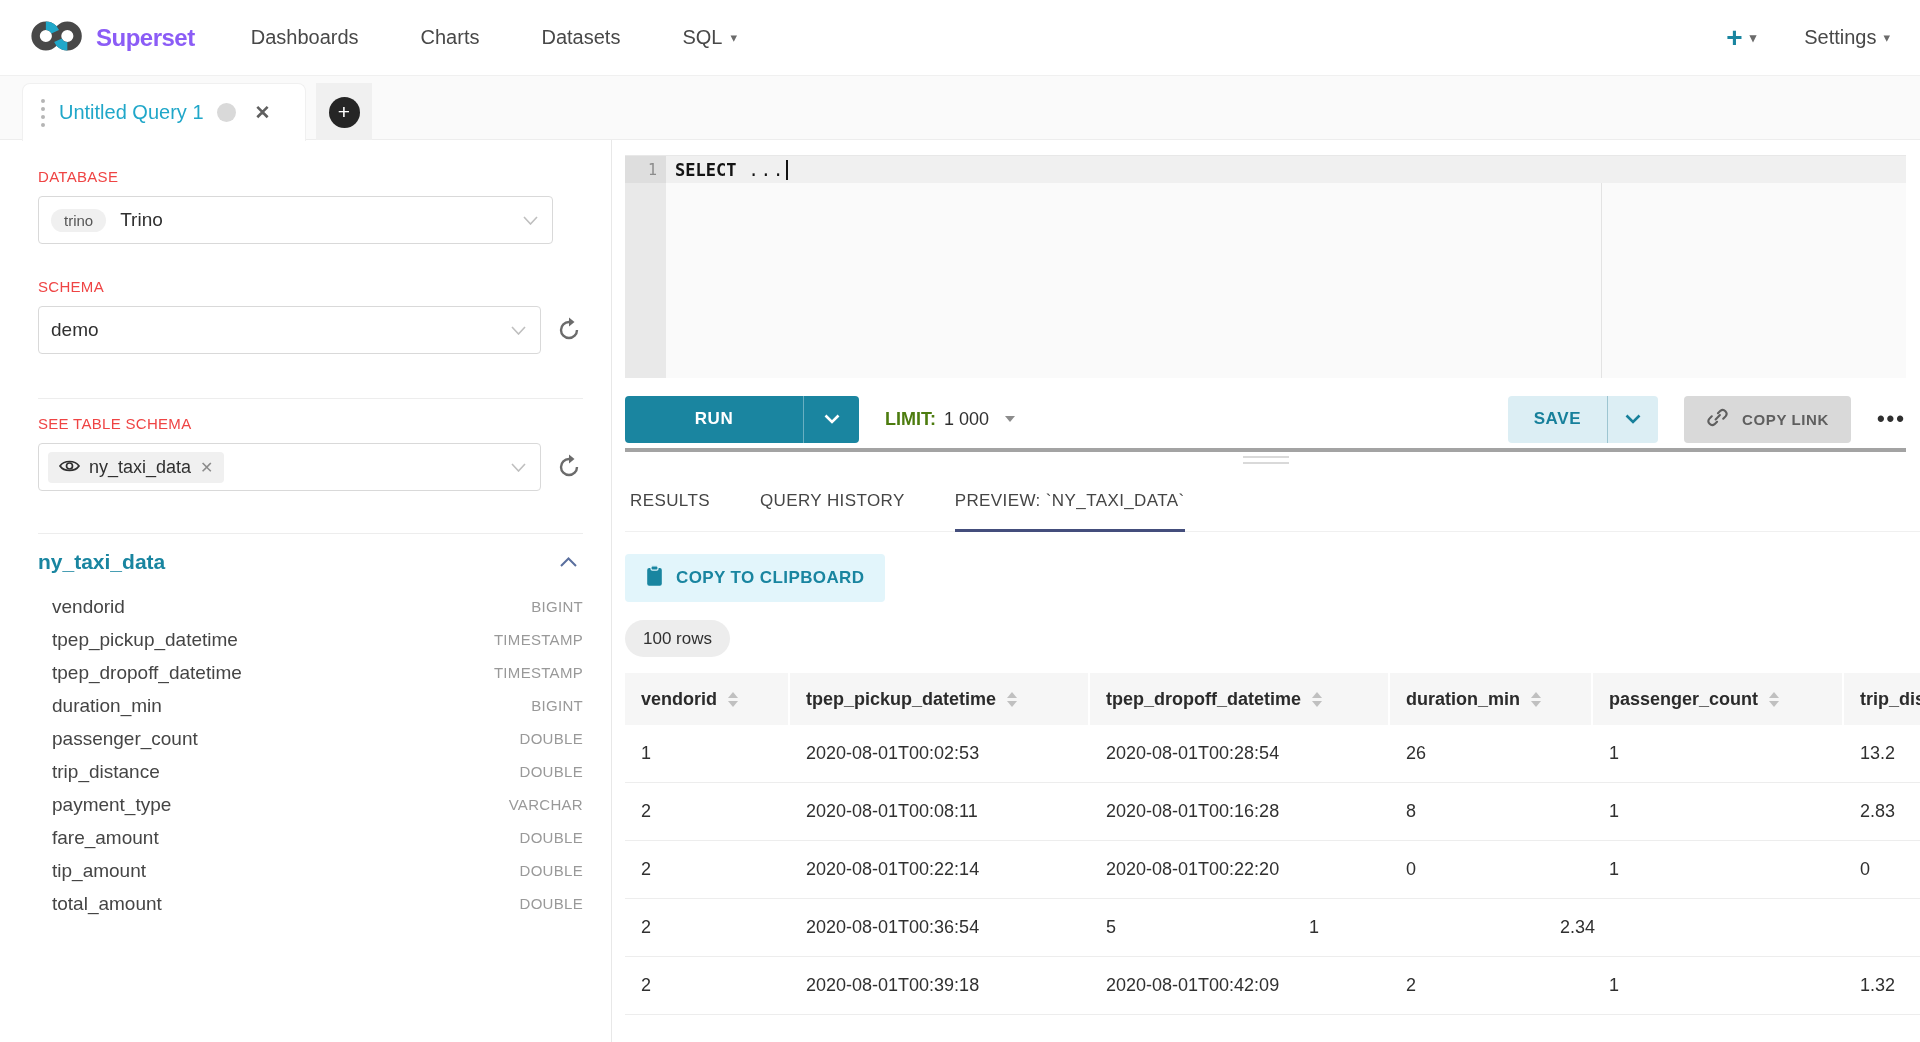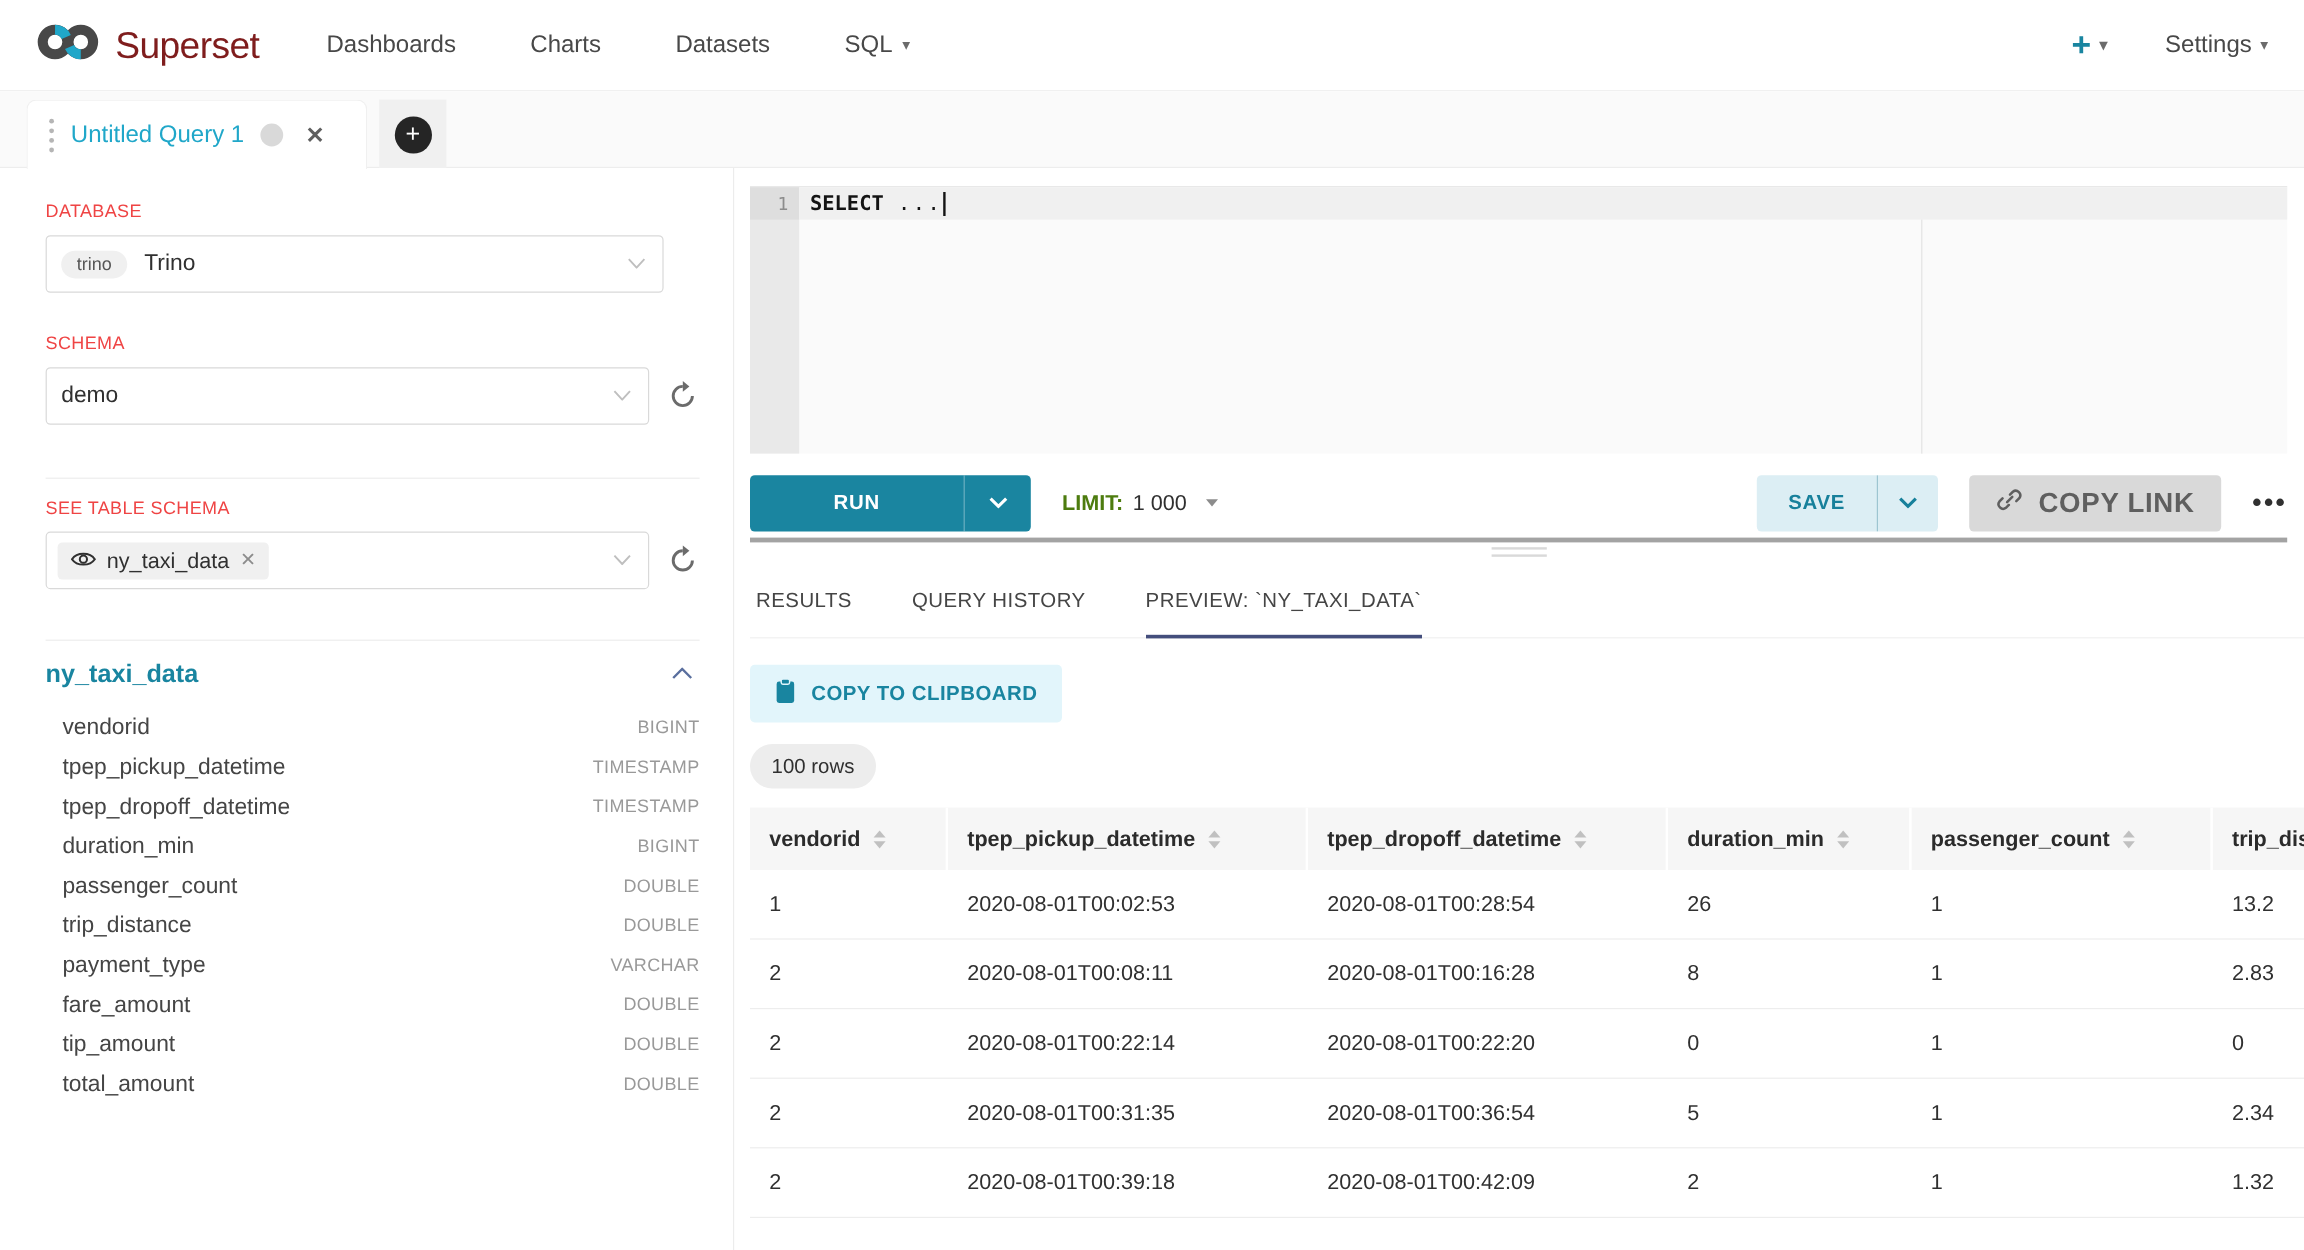--- a/index.html
+++ b/index.html
@@ -3,21 +3,21 @@
 <meta charset="utf-8">
 <style>
   * { box-sizing: border-box; margin: 0; padding: 0; }
   html,body { width:1920px; height:1042px; overflow:hidden; background:#fff;
               font-family:"Liberation Sans", sans-serif; color:#303030; }
 
   
   .navbar { height:76px; display:flex; align-items:center; padding:0 30px;
             background:#fff; border-bottom:1px solid #f0f0f0; }
   .brand { display:flex; align-items:center; gap:10px; margin-right:56px; }
-  .brand-name { font-size:31px; font-weight:normal; color:#7f1d1d; letter-spacing:-0.5px; }
+  .brand-name { font-size:24px; font-weight:bold; color:#8b5cf6; letter-spacing:-0.5px; }
   .nav-items { display:flex; align-items:center; gap:62px; }
   .nav-item { font-size:20px; color:#484848; cursor:pointer; display:flex; align-items:center; gap:8px; }
   .caret { font-size:13px; color:#6b6b6b; }
   .nav-right { margin-left:auto; display:flex; align-items:center; gap:48px; }
   .plus-link { color:#1985a0; font-size:28px; font-weight:bold; line-height:1; display:flex; align-items:center; gap:7px; }
   .settings-link { font-size:20px; color:#484848; display:flex; align-items:center; gap:7px; }
 
   
   .tabbar { position:relative; height:64px; background:#fafafa; border-bottom:1px solid #ededed; }
   .query-tab { position:absolute; left:22px; top:7px; height:58px; width:284px; background:#fff;
@@ -81,21 +81,21 @@
   .limit-label { font-size:18px; font-weight:bold; color:#4d7c0f; margin-right:8px; }
   .limit-value { font-size:18px; color:#303030; }
   .limit-caret { margin-left:16px; width:0; height:0; border-left:5px solid transparent; border-right:5px solid transparent;
                  border-top:6px solid #8c8c8c; }
   .toolbar-right { margin-left:auto; display:flex; align-items:center; }
   .save-btn { display:flex; height:47px; border-radius:4px; overflow:hidden; background:#dceef4; cursor:pointer; }
   .save-main { padding:0 26px; display:flex; align-items:center; color:#17809b; font-size:17px; font-weight:bold; letter-spacing:0.6px; }
   .save-divider { width:1px; background:#9dc5d1; }
   .save-caret { width:50px; display:flex; align-items:center; justify-content:center; }
   .copylink-btn { margin-left:26px; height:47px; background:#d9d9d9; border-radius:4px; padding:0 22px;
-                  display:flex; align-items:center; gap:13px; color:#5f5f5f; font-size:23px; font-weight:bold;
+                  display:flex; align-items:center; gap:13px; color:#5f5f5f; font-size:15px; font-weight:bold;
                   letter-spacing:0.6px; cursor:pointer; }
   .more-dots { margin-left:26px; font-size:22px; font-weight:bold; color:#303030; letter-spacing:2px; cursor:pointer; }
 
   .drag-handle { position:absolute; top:316px; left:50%; transform:translateX(-50%); width:46px; cursor:row-resize; }
   .drag-handle i { display:block; height:2px; background:#d9d9d9; margin-bottom:4px; }
 
   
   .south { position:absolute; left:13px; right:0; top:330px; bottom:0; }
   .south-tabs { height:62px; display:flex; align-items:stretch; gap:50px; border-bottom:1px solid #f0f0f0; padding-left:5px; }
   .south-tab { position:relative; display:flex; align-items:center; font-size:17px; color:#454545;
@@ -444,21 +444,20 @@
           <div class="tr tbody-row">
             <div class="td" style="width: 165px;">2</div>
             <div class="td" style="width: 300px;">2020-08-01T00:22:14</div>
             <div class="td" style="width: 300px;">2020-08-01T00:22:20</div>
             <div class="td" style="width: 203px;">0</div>
             <div class="td" style="width: 251px;">1</div>
             <div class="td" style="width: 250px;">0</div>
           </div>
           <div class="tr tbody-row">
             <div class="td" style="width: 165px;">2</div>
-            <div class="td" style="width: 300px;">2020-08-01T00:31:35</div>
             <div class="td" style="width: 300px; text-align: center;">2020-08-01T00:36:54</div>
             <div class="td" style="width: 203px;">5</div>
             <div class="td" style="width: 251px;">1</div>
             <div class="td" style="width: 250px;">2.34</div>
           </div>
           <div class="tr tbody-row">
             <div class="td" style="width: 165px;">2</div>
             <div class="td" style="width: 300px;">2020-08-01T00:39:18</div>
             <div class="td" style="width: 300px;">2020-08-01T00:42:09</div>
             <div class="td" style="width: 203px;">2</div>

